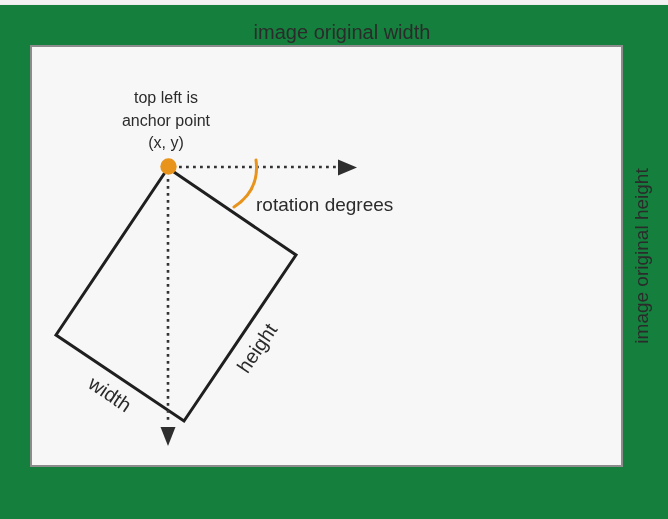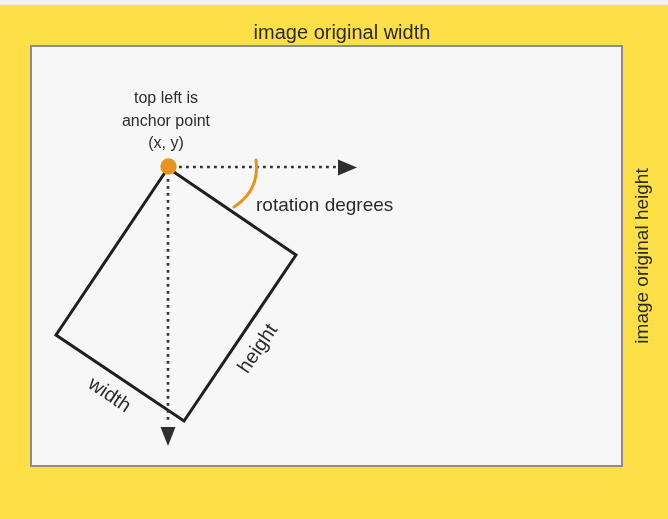--- a/index.html
+++ b/index.html
@@ -1,17 +1,17 @@
 <!DOCTYPE html>
 <html><head>
 <meta charset="utf-8">
 <style>
   html,body{margin:0;padding:0;background:#ffffff;}
   .screen{
-    position:relative;width:668px;height:519px;background:#fde047;overflow:hidden;
+    position:relative;width:668px;height:519px;background:#15803d;overflow:hidden;
     font-family:"Liberation Sans", sans-serif;
   }
   .top-strip{
     position:absolute;top:0;left:0;width:668px;height:4px;
     background:#f2f2f2;border-bottom:1px solid #ececec;
   }
   .diagram-svg{position:absolute;top:0;left:0;}
   .diagram-svg text{
     font-family:"Liberation Sans", sans-serif;
     fill:#2b2b2b;

